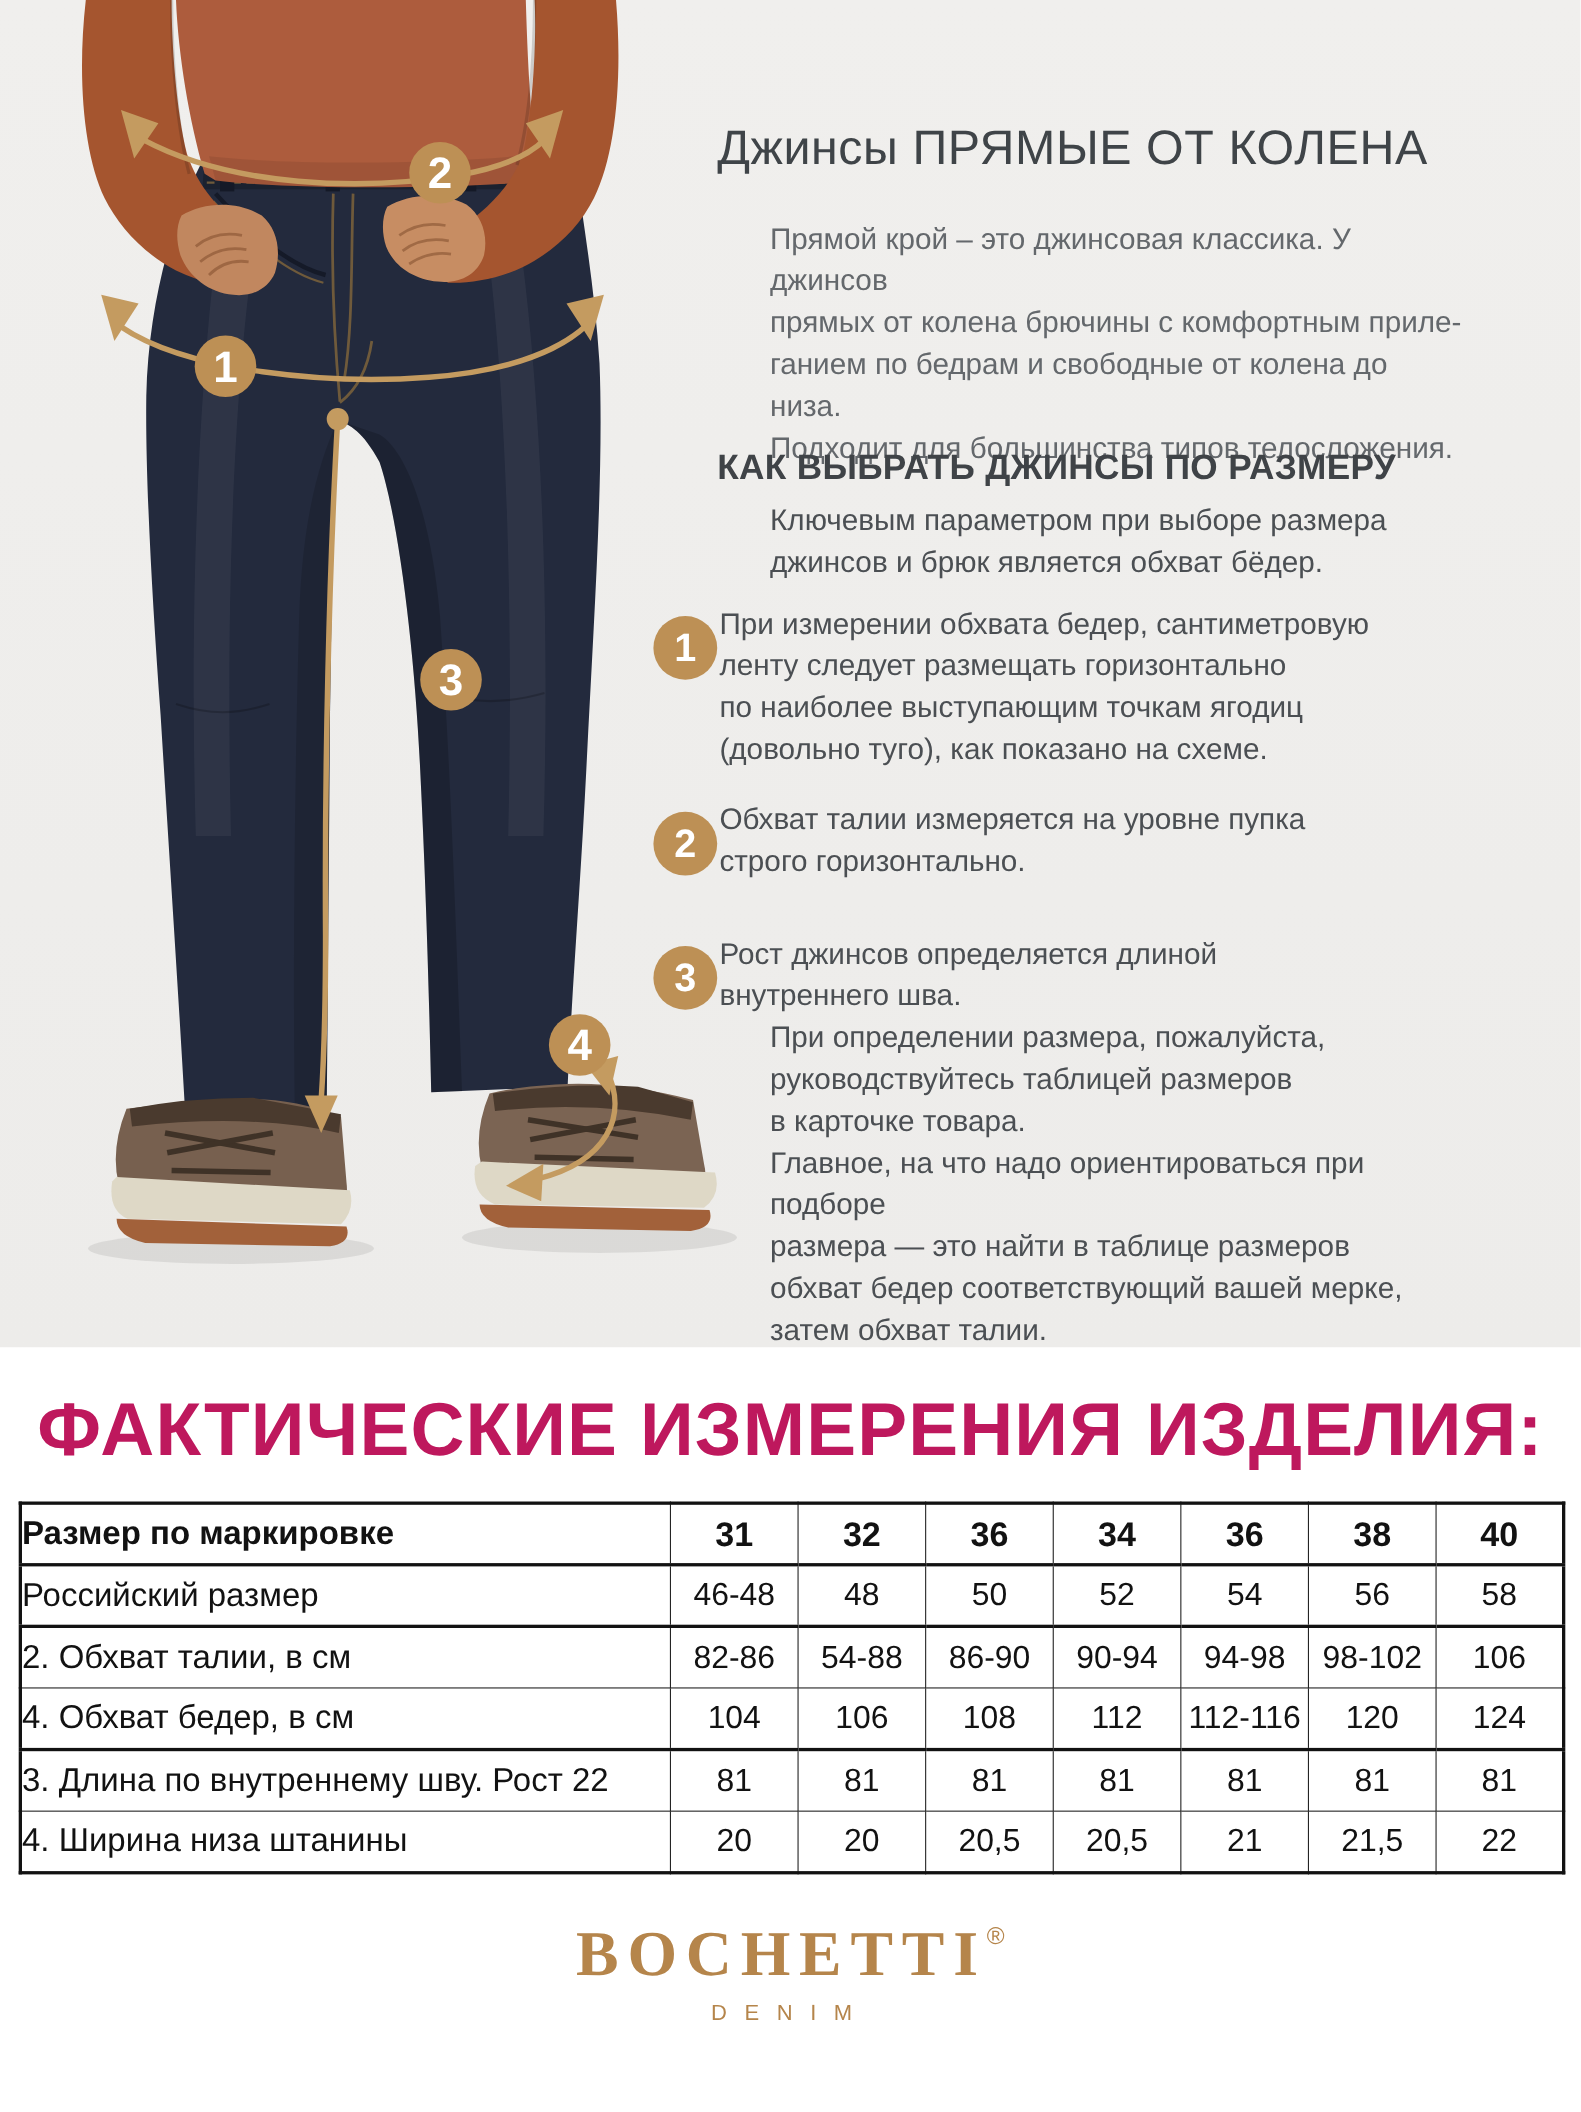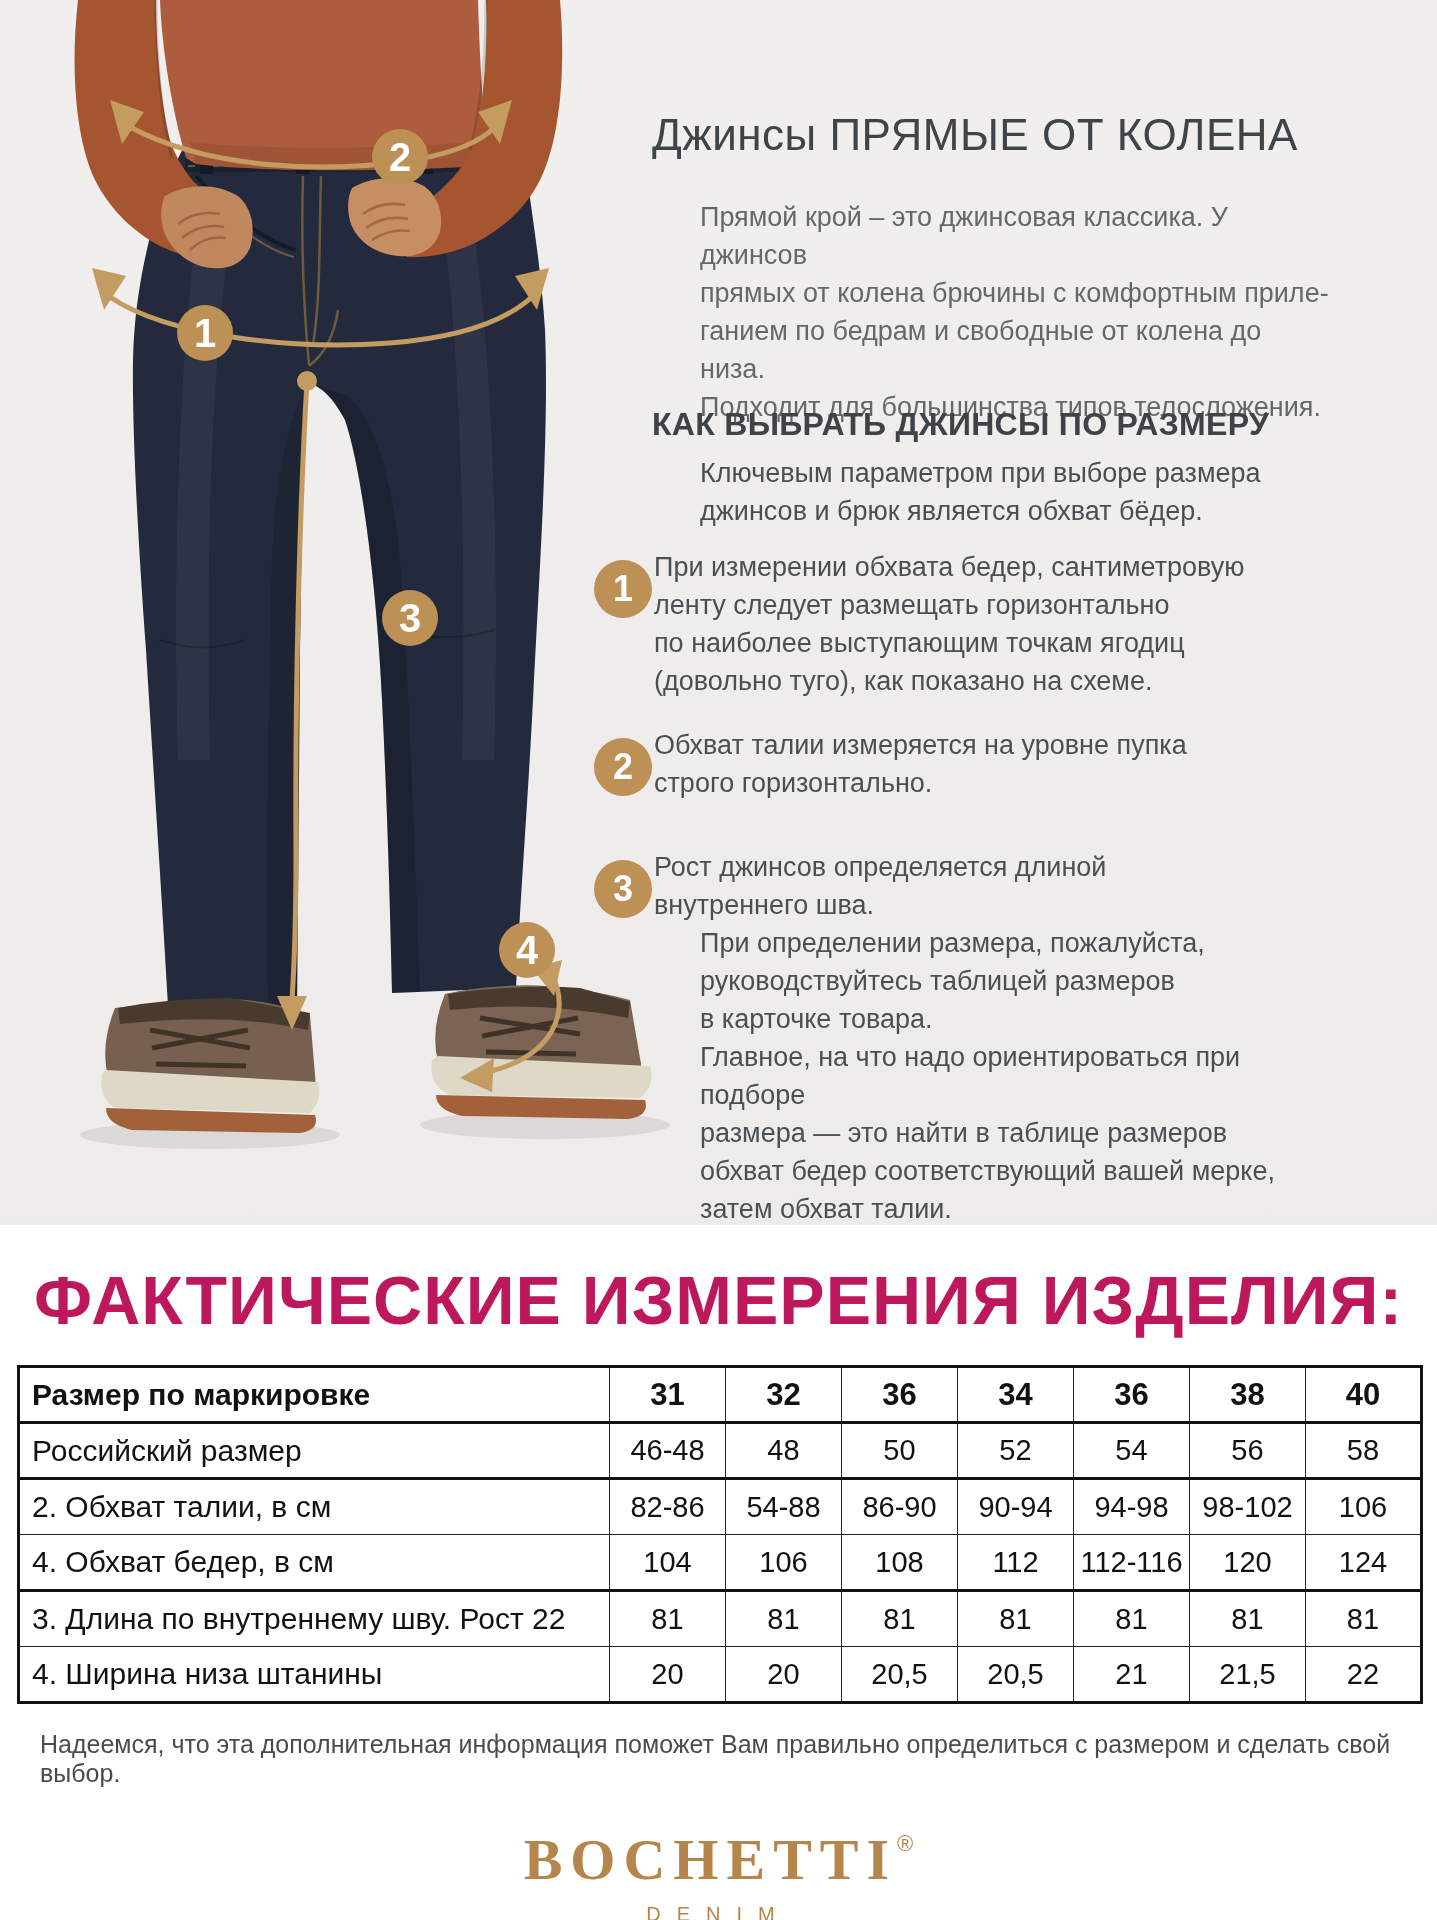--- a/index.html
+++ b/index.html
@@ -43,21 +43,21 @@
   }
   table.size-table {
     border-collapse:collapse; table-layout:fixed; width:1403px; margin:26px 0 0 17px;
     border:3px solid #121212; color:#121212;
   }
   .size-table th, .size-table td {
     border:1px solid #242424; height:56px; vertical-align:middle;
     text-align:center; font-size:29px; font-weight:400;
   }
   .size-table th { font-size:31px; font-weight:700; }
-  .size-table .lbl { text-align:left; padding-left:12px; font-size:30px; }
+  .size-table .lbl { text-align:left; font-size:30px; }
   .size-table tr.thick th, .size-table tr.thick td { border-bottom-width:3px; border-bottom-color:#121212; }
   .footnote { margin:26px 0 0 40px; font-size:25px; color:#4b4b4b; }
   .brand { margin-top:38px; text-align:center; color:#b5854b; }
   .brand-name {
     font-family:"Liberation Serif","DejaVu Serif",serif; font-weight:700;
     font-size:58px; letter-spacing:8px;
   }
   .brand-reg { font-size:22px; vertical-align:28px; letter-spacing:0; }
   .brand-tagline { margin-top:10px; font-size:20px; letter-spacing:16px; font-weight:400; }
 </style>
@@ -300,21 +300,20 @@
           <td>20</td>
           <td>20,5</td>
           <td>20,5</td>
           <td>21</td>
           <td>21,5</td>
           <td>22</td>
         </tr>
       </tbody>
     </table>
 
-    <p class="footnote">Надеемся, что эта дополнительная информация поможет Вам правильно определиться с размером и сделать свой выбор.</p>
 
     <div class="brand">
       <div>
         <span class="brand-name">BOCHETTI</span><span class="brand-reg">®</span>
       </div>
       <div class="brand-tagline">DENIM</div>
     </div>
   </div>
 </div>
 

